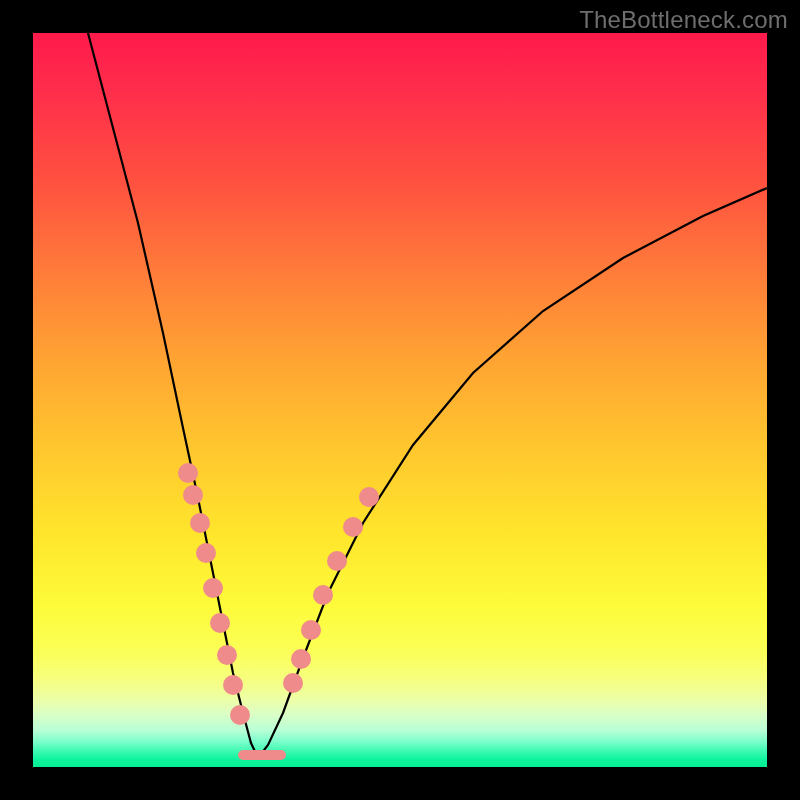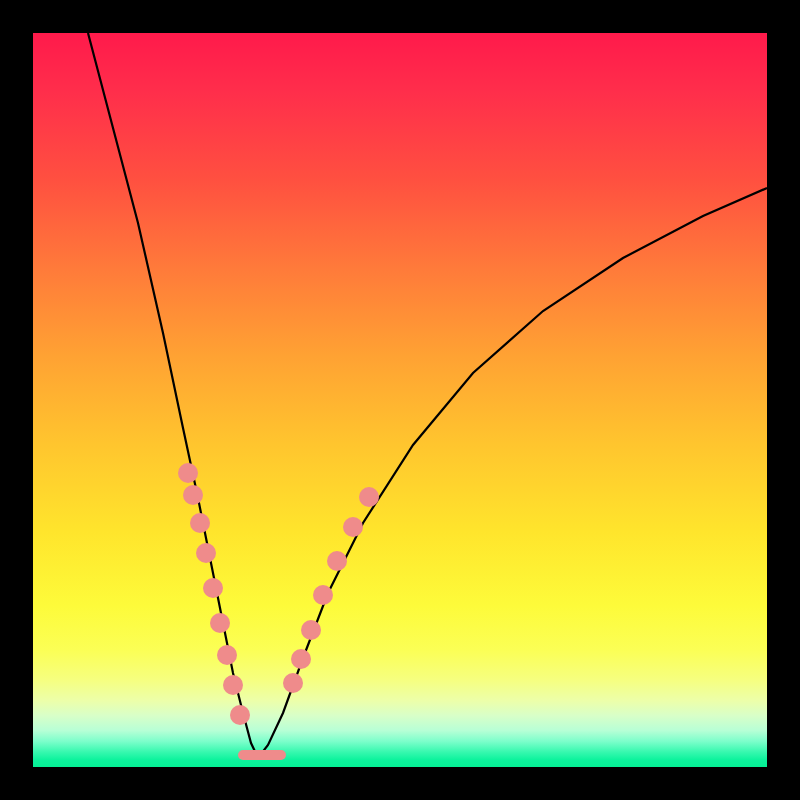--- a/index.html
+++ b/index.html
@@ -101,13 +101,14 @@
           <circle cx="260" cy="650" r="10" class="dot"></circle>
           <circle cx="268" cy="626" r="10" class="dot"></circle>
           <circle cx="278" cy="597" r="10" class="dot"></circle>
           <circle cx="290" cy="562" r="10" class="dot"></circle>
           <circle cx="304" cy="528" r="10" class="dot"></circle>
           <circle cx="320" cy="494" r="10" class="dot"></circle>
           <circle cx="336" cy="464" r="10" class="dot"></circle>
         </g>
     </svg>
   </div>
+  <div class="watermark">TheBottleneck.com</div>
 </div>
 
 </body></html>

